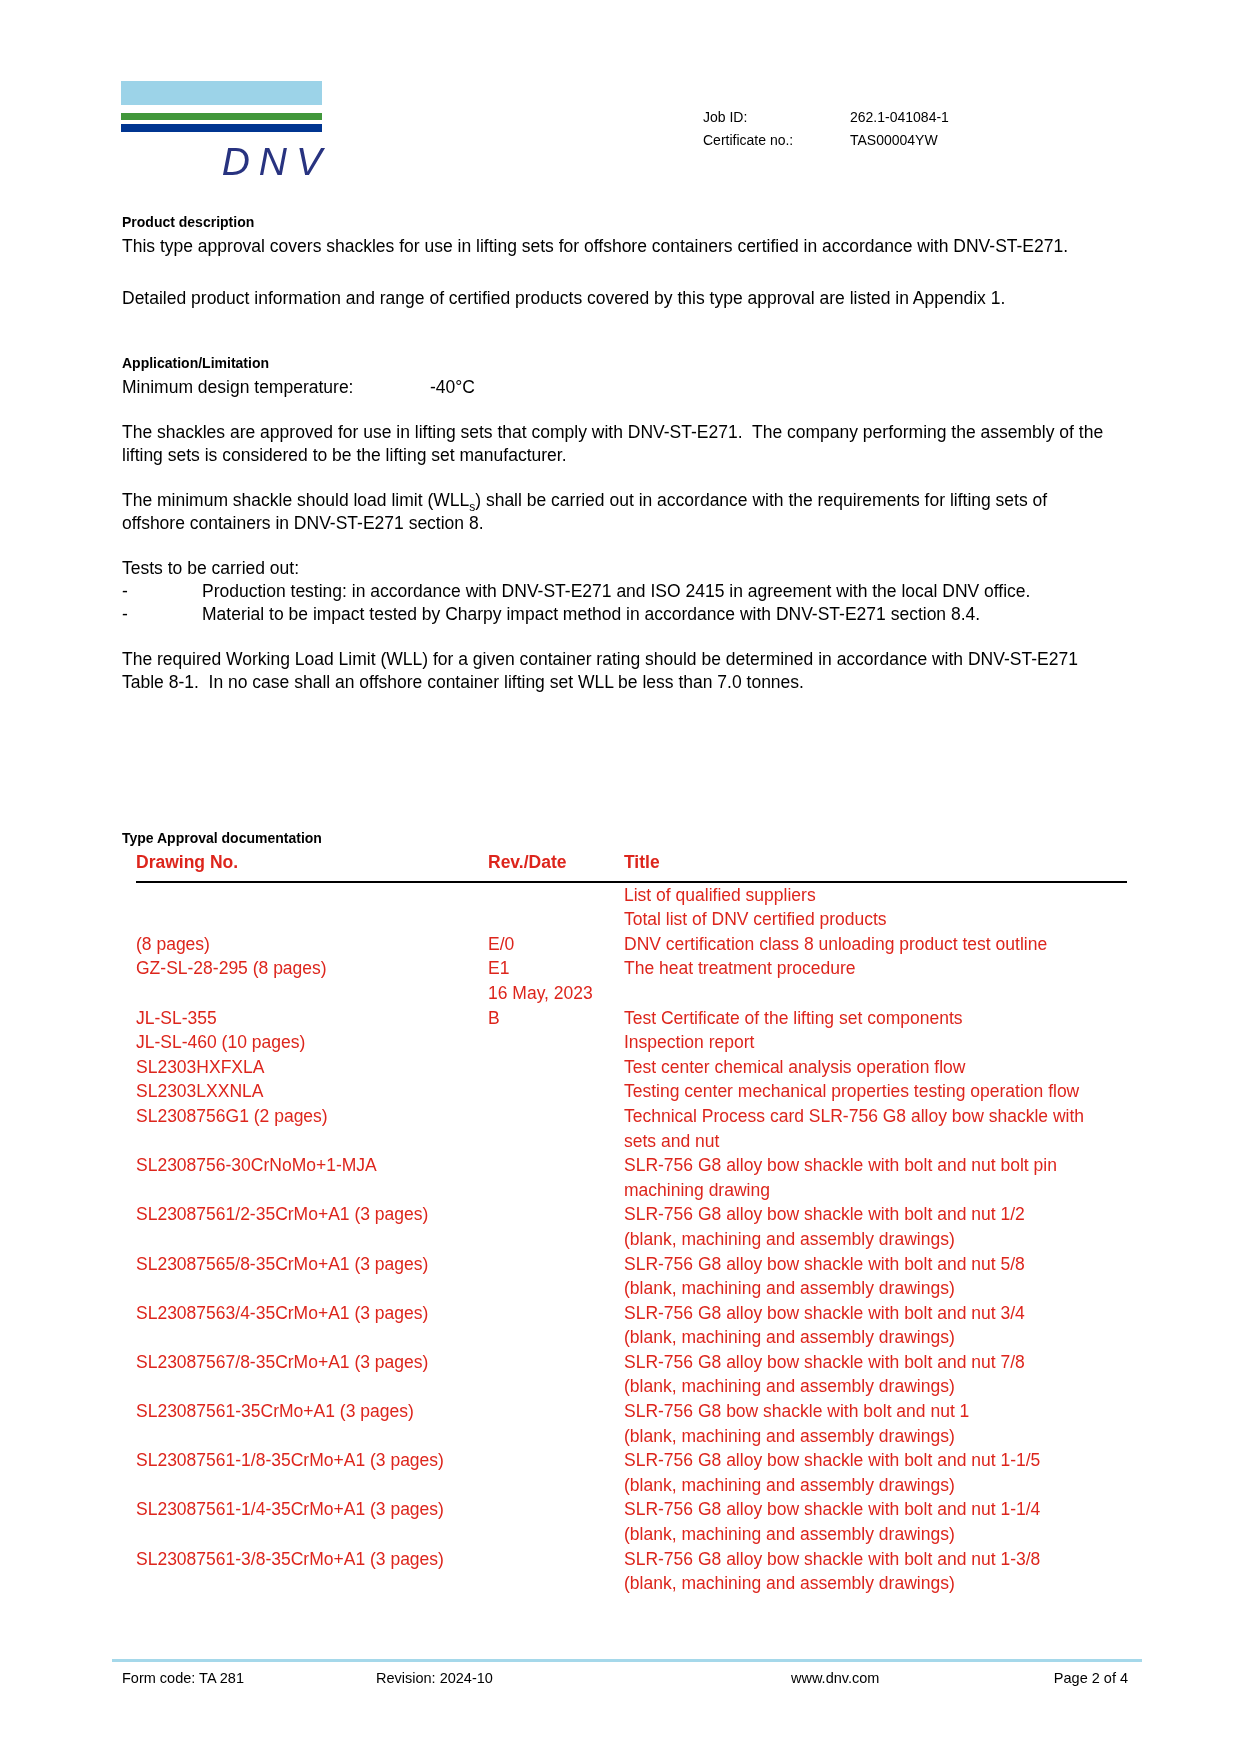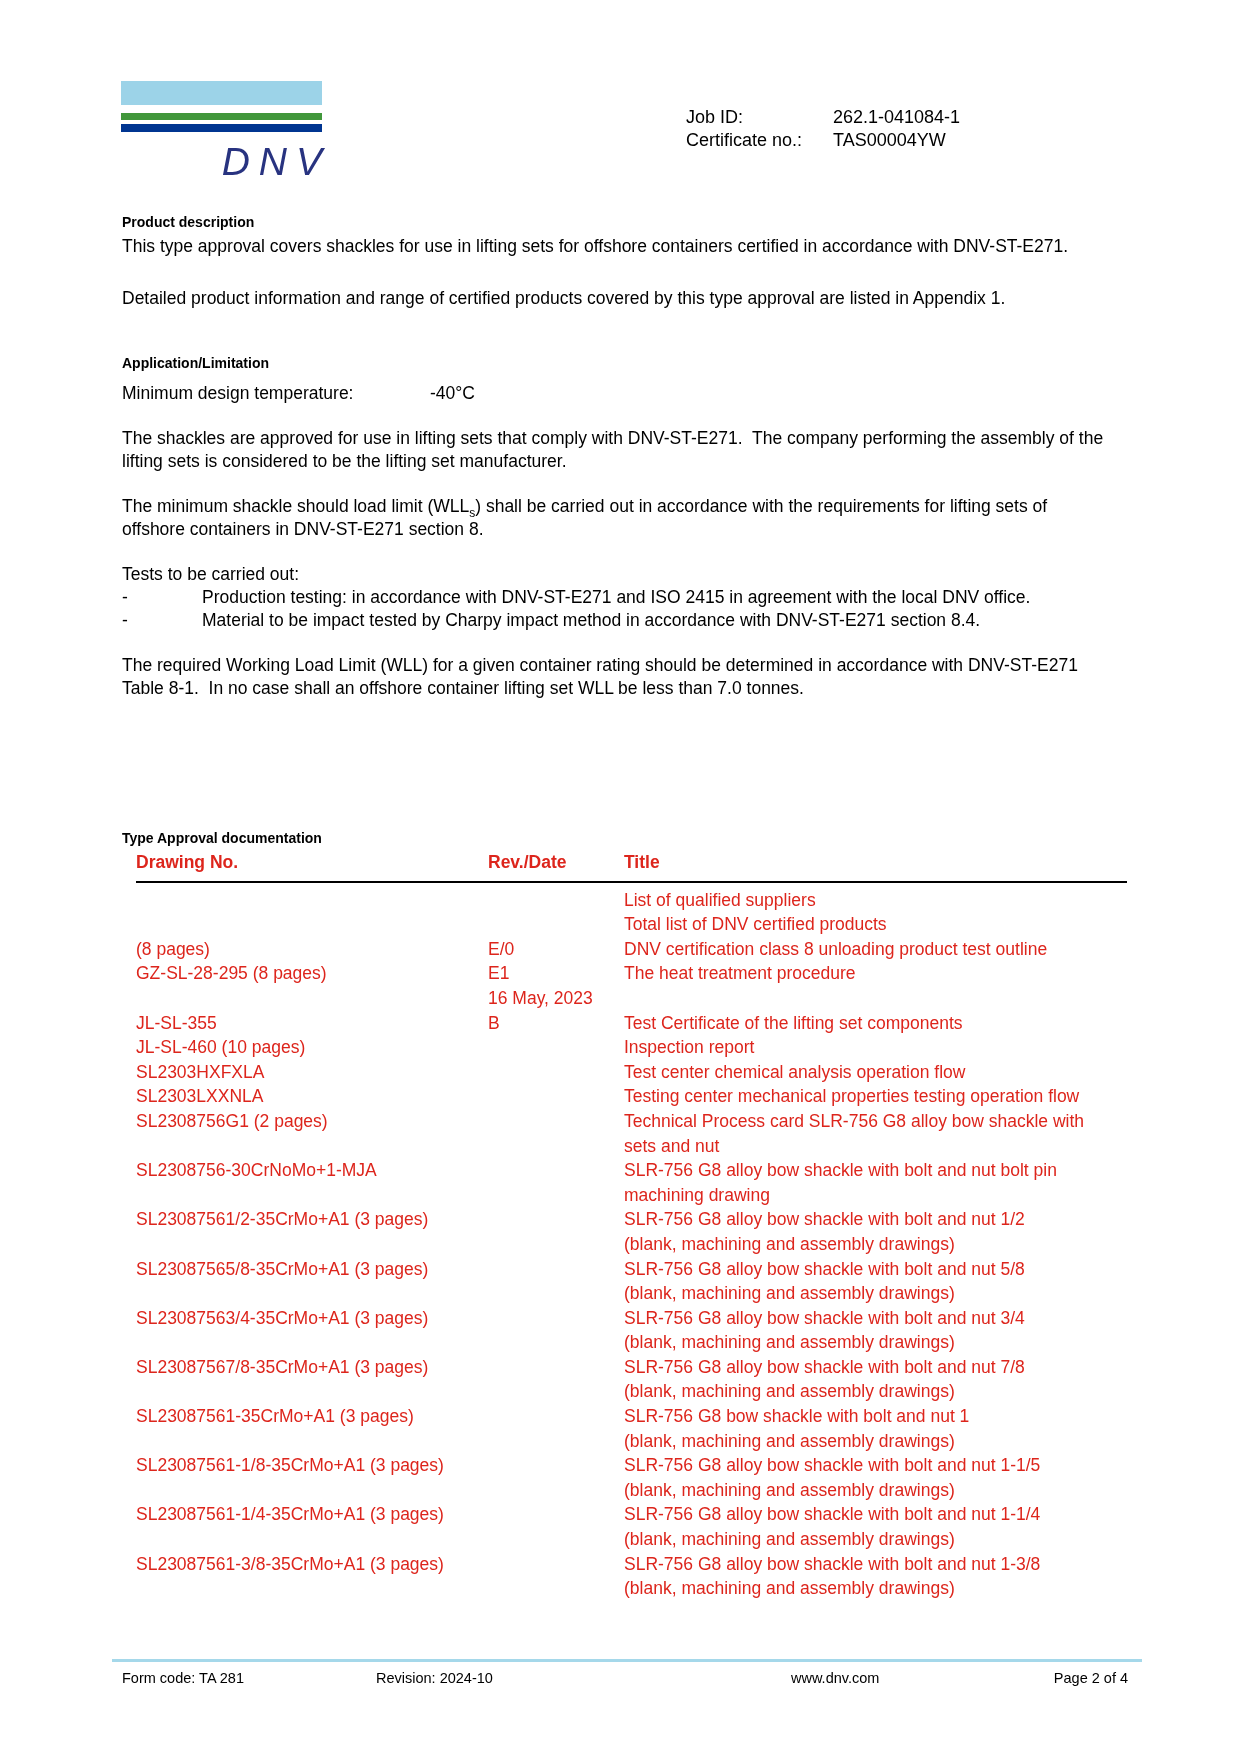--- a/index.html
+++ b/index.html
@@ -13,47 +13,47 @@
   .logo { position:absolute; left:121px; top:81px; width:201px; }
   .bar-light { height:24px; background:#9CD3E8; }
   .bar-green { height:7px;  background:#41973B; margin-top:8px; }
   .bar-dark  { height:8px;  background:#003591; margin-top:4px; }
   .wordmark  {
     margin-top:10px; text-align:right; font-size:39px; line-height:1;
     letter-spacing:9px; margin-right:-9px; color:#283380; font-weight:500;font-style:italic;
   }
 
   
-  .job { position:absolute; left:686px; top:106px; font-size:18px; line-height:23px; }
+  .job { position:absolute; left:703px; top:106px; font-size:14px; line-height:23px; }
   .job-row   { display:flex; }
   .job-label { width:147px; flex:none; }
   .job-value { font-weight:400; }
 
   
   .content-top { position:absolute; left:122px; top:210px; width:990px; font-size:17.5px; line-height:23px; }
   h2 { font-size:14px; line-height:25px; font-weight:700; margin:0; }
   .content-top p { margin:22px 0 0 0; white-space:pre-wrap; }
   .content-top p.tight { margin-top:0; }
   h2.spaced { margin-top:41px; }
-  .mintemp { position:relative; margin-top:6px; height:23px; }
+  .mintemp { position:relative; height:23px; }
   .mintemp .value { position:absolute; left:308px; top:0; }
   .bullets { margin:0; }
   .bullet  { display:flex; }
   .bullet .dash { width:80px; flex:none; }
   sub.wll-sub { font-size:12px; line-height:0; }
 
   
   .docs { position:absolute; left:122px; top:826px; width:1005px; font-size:17.5px; }
   .doc-table { margin-left:14px; margin-top:1px; color:#DD251C; }
   .thead {
     display:grid; grid-template-columns:352px 136px 503px;
     font-weight:700; line-height:20px; padding-bottom:4px;
     border-bottom:2px solid #000;
   }
-  .tbody { padding-top:5px; }
+  .tbody { }
   .trow  { display:grid; grid-template-columns:352px 136px 503px; line-height:24.6px; }
   .cell  { min-height:24.6px; }
 
   
   .footer { position:absolute; left:112px; top:1659px; width:1030px; font-size:14.5px; }
   .footer-rule { height:3px; background:#A5D8EA; }
   .footer-row  { position:relative; margin-top:7px; height:18px; line-height:18px; }
   .f-form { position:absolute; left:10px; }
   .f-rev  { position:absolute; left:264px; }
   .f-web  { position:absolute; left:679px; }

